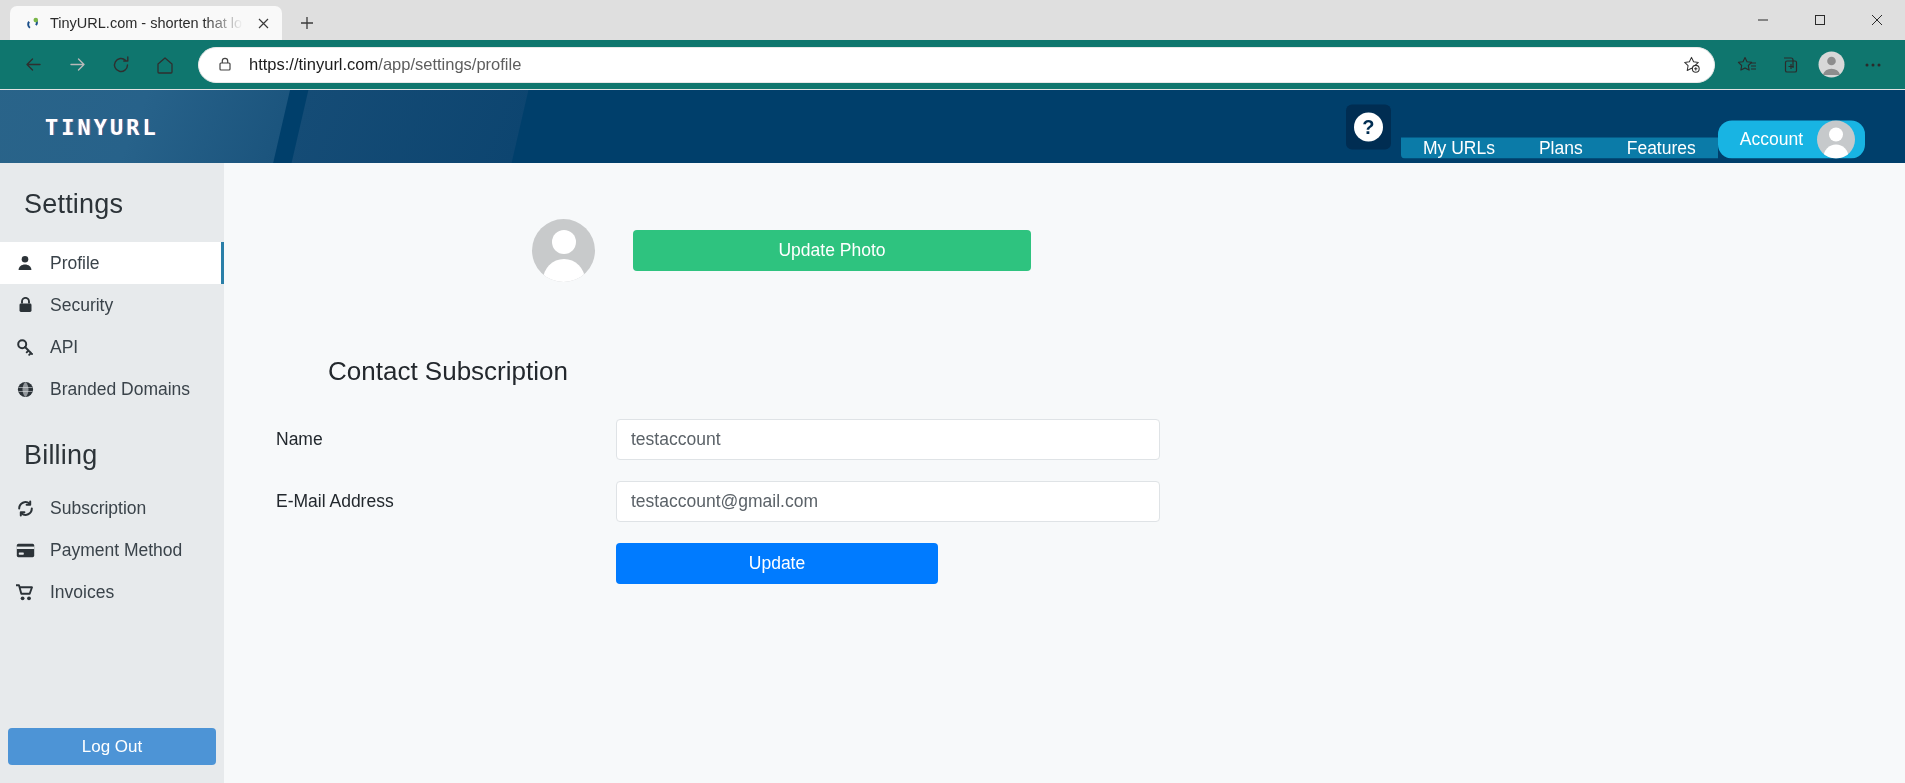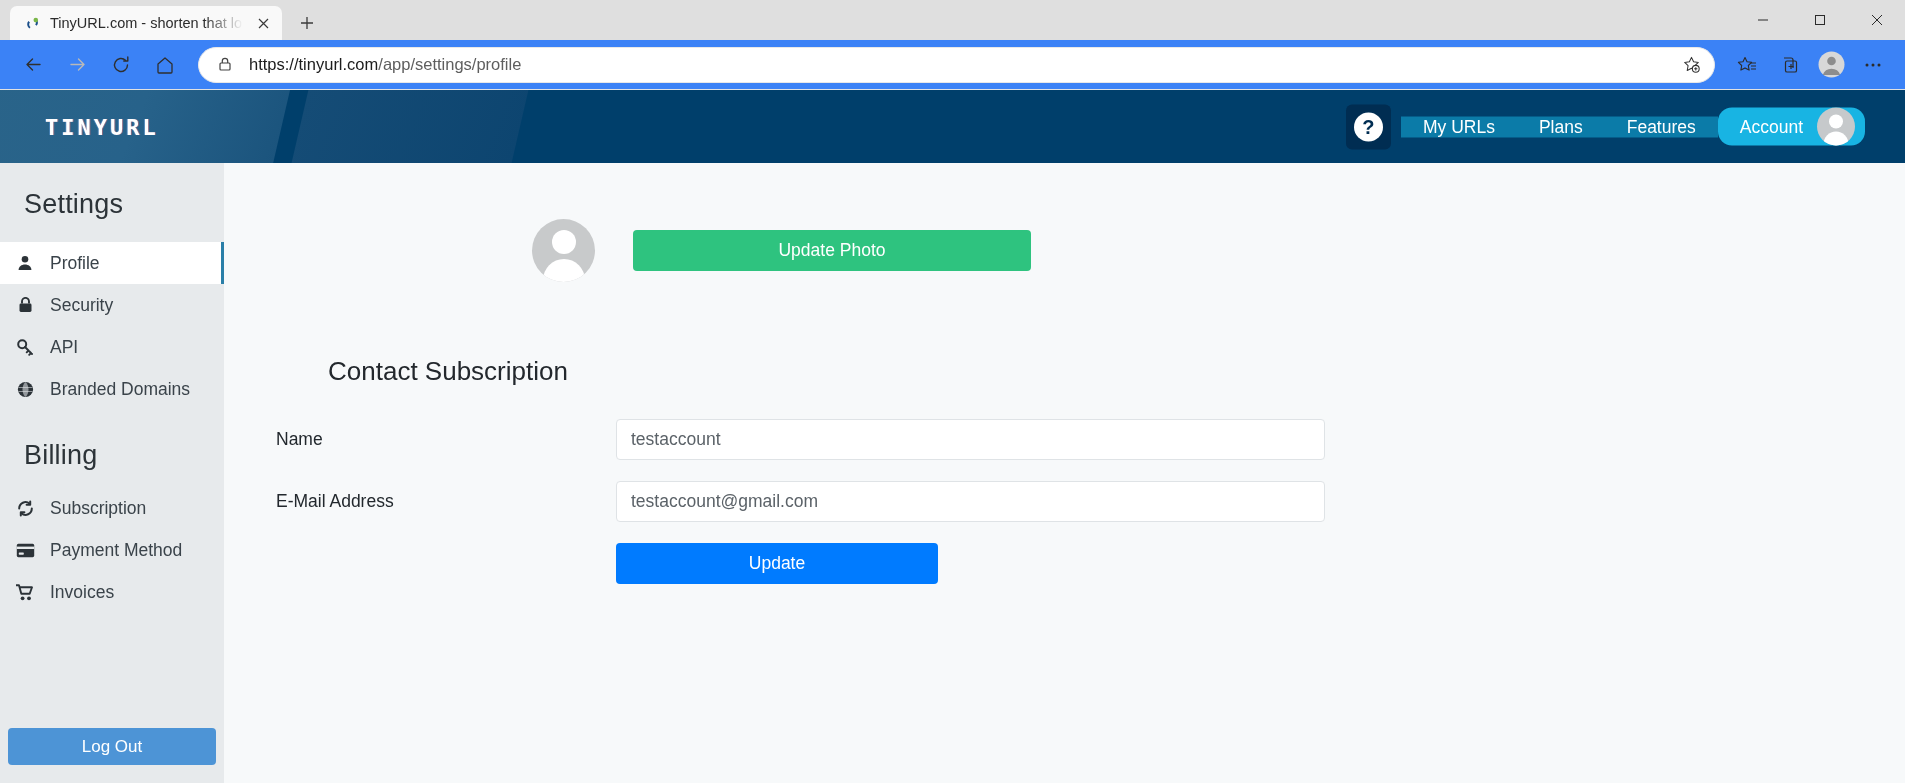--- a/index.html
+++ b/index.html
@@ -37,21 +37,21 @@
     display: flex; align-items: center; justify-content: center;
     color: #3b3b3b; border-radius: 5px;
   }
   .winctl { margin-left: auto; display: flex; height: 40px; }
   .winctl > div {
     width: 57px; height: 40px; display: flex; align-items: center;
     justify-content: center; color: #2b2b2b;
   }
 
   .navbar {
-    height: 50px; flex: 0 0 50px; background: #3b82f6; display: flex;
+    height: 50px; flex: 0 0 50px; background: #0f766e; display: flex;
     align-items: center; padding: 0 12px; gap: 2px;
     border-bottom: 1px solid #e2e2e2;
   }
   .navbtn {
     width: 42px; height: 38px; display: flex; align-items: center;
     justify-content: center; border-radius: 5px; color: #2f2f2f;
   }
   .navbtn.disabled { color: #b9b9b9; }
   .omnibox {
     flex: 1; height: 36px; background: #ffffff; border-radius: 18px;
@@ -96,21 +96,21 @@
   }
   .help-btn {
     width: 45px; height: 45px; background: #002d52; border-radius: 6px;
     display: flex; align-items: center; justify-content: center;
   }
   .help-circle {
     width: 29px; height: 29px; border-radius: 50%; background: #ffffff;
     display: flex; align-items: center; justify-content: center;
     color: #002d52; font-size: 20px; font-weight: bold; line-height: 1;
   }
-  .navpills { display: flex; align-items: center; height: 63px; border-radius: 4px; overflow: hidden; }
+  .navpills { display: flex; align-items: flex-end; height: 63px; border-radius: 4px; overflow: hidden; }
   .pill {
     background: #0b7ba8; color: #ffffff; font-size: 17.5px;
     display: flex; align-items: center; padding: 0 22px; white-space: nowrap;
   }
   .pill.account {
     background: #18b4e3; padding-right: 10px; gap: 14px; border-radius: 14px;
   }
   .acct-avatar {
     width: 38px; height: 38px; border-radius: 50%; background: #c6c9cb;
     position: relative; overflow: hidden; flex: 0 0 38px;
@@ -182,21 +182,21 @@
     font-weight: normal;
   }
 
   .form { margin-top: 32px; }
   .frow { display: flex; align-items: center; margin-bottom: 21px; }
   .flabel {
     width: 340px; flex: 0 0 340px; text-align: left; padding-right: 28px;
     font-size: 17.5px; color: #22282d;
   }
   .finput {
-    width: 709px; height: 41px; background: #ffffff; border: 1px solid #dfe3e6;
+    width: 544px; height: 41px; background: #ffffff; border: 1px solid #dfe3e6;
     border-radius: 4px; display: flex; align-items: center; padding: 12px 14px;
     font-size: 17.5px; color: #5b6268;
   }
   .frow.submit { margin-top: 5px; }
   .frow.submit .flabel { }
 </style>
 </head>
 <body>
 
 <div class="browser">

